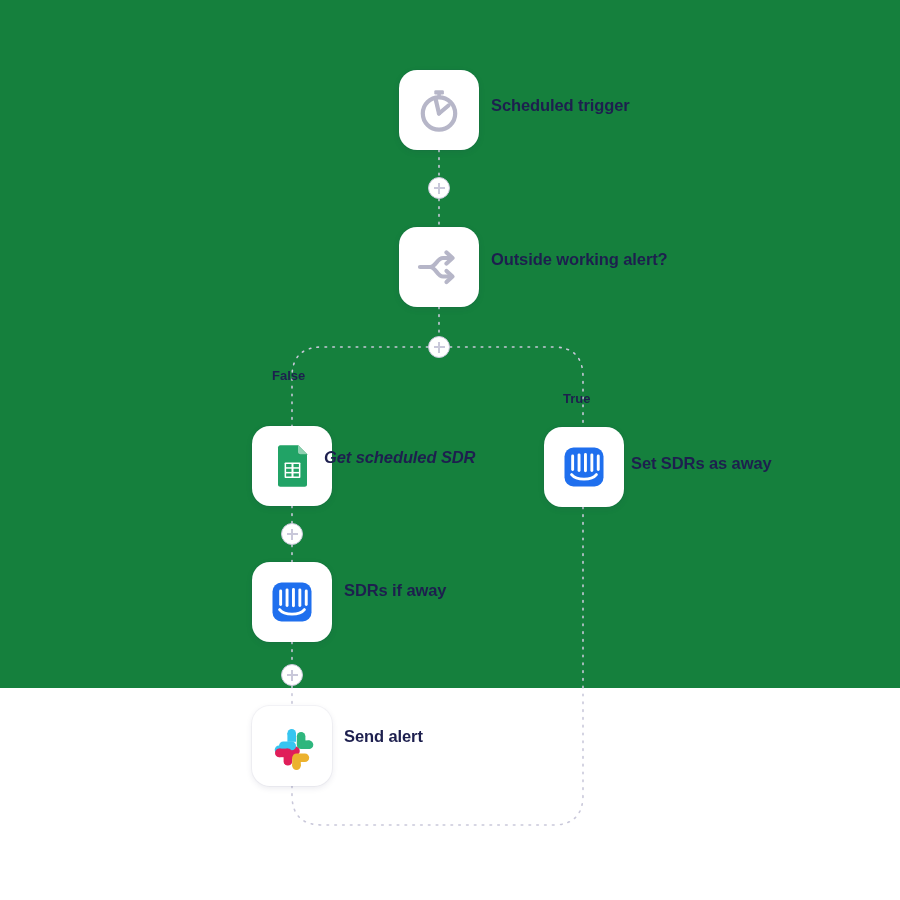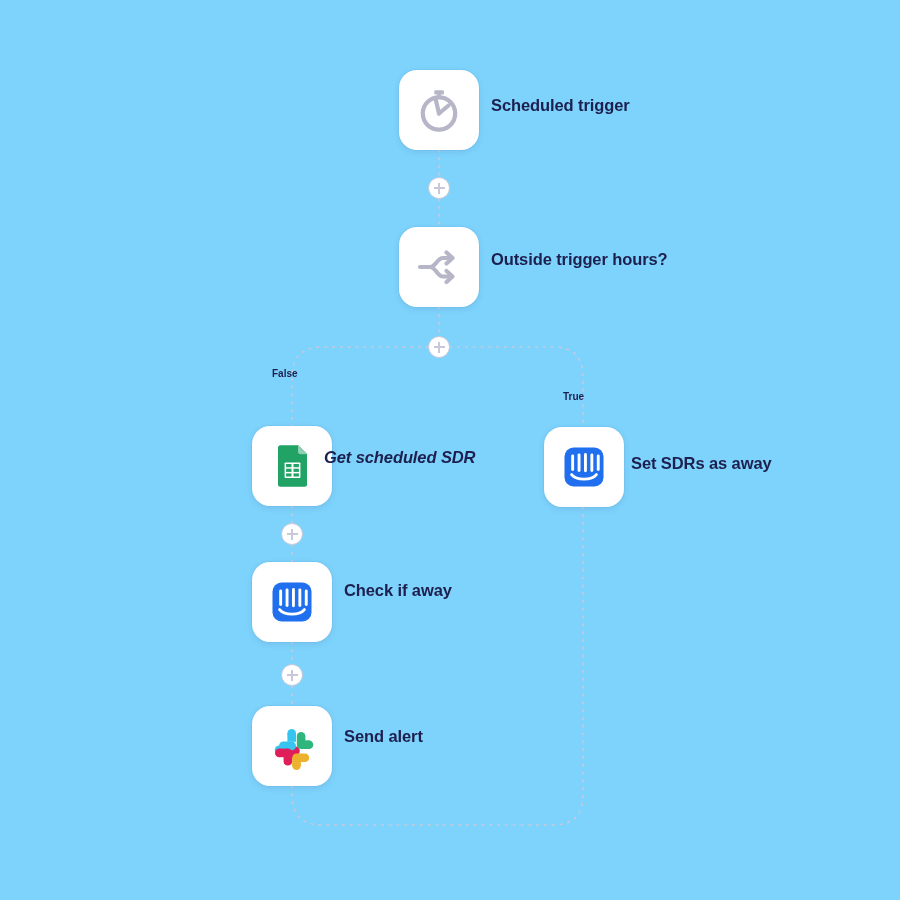--- a/index.html
+++ b/index.html
@@ -10,22 +10,22 @@
   body {
     width: 900px;
     height: 900px;
     font-family: "Liberation Sans", "DejaVu Sans", sans-serif;
     overflow: hidden;
     position: relative;
   }
   #canvas {
     position: relative;
     width: 900px;
-    height: 900px;
-    background: #7dd3fc;
+    height: 688px;
+    background: #15803d;
   }
   
   #edges {
     position: absolute;
     left: 0;
     top: 0;
     width: 900px;
     height: 900px;
     pointer-events: none;
   }
@@ -53,21 +53,21 @@
     font-size: 16.5px;
     font-weight: bold;
     color: #1d1f4e;
     letter-spacing: -0.1px;
     white-space: nowrap;
     line-height: 1;
   }
   
   .branch-label {
     position: absolute;
-    font-size: 10px;
+    font-size: 13px;
     font-weight: bold;
     color: #1d1f4e;
     white-space: nowrap;
     line-height: 1;
   }
   
   .plus {
     position: absolute;
     width: 22px;
     height: 22px;
@@ -144,21 +144,21 @@
   <div class="node" style="left:399px; top:227px;">
     <svg class="glyph" viewBox="0 0 52 52">
       <g fill="none" stroke="#b6b6c8" stroke-width="4.2" stroke-linecap="round" stroke-linejoin="round">
         <path d="M7,26 L17,26 C23,26 24,17 30,17 L38.5,17"></path>
         <path d="M17,26 C23,26 24,35.5 30,35.5 L38.5,35.5"></path>
         <path d="M33.5,11.5 L39.5,17 L33.5,22.5"></path>
         <path d="M33.5,30 L39.5,35.5 L33.5,41"></path>
       </g>
     </svg>
   </div>
-  <div class="node-label" style="left:491px; top:251px;">Outside trigger hours?</div>
+  <div class="node-label" style="left:491px; top:251px;">Outside working alert?</div>
 
   <div class="plus" style="left:428px; top:336px;"></div>
 
   <div class="branch-label" style="left:272px; top:369px;">False</div>
   <div class="branch-label" style="left:563px; top:368px;margin-top:24px;">True</div>
 
   <div class="node" style="left:252px; top:426px;">
     <svg class="glyph" viewBox="0 0 52 52">
 
       <path d="M12,7.5 C12,6.2 13,5.2 14.3,5.2 L32,5.2 L41,14.2 L41,44.5
@@ -189,21 +189,21 @@
       <g fill="#ffffff">
         <rect x="13.2" y="13.6" width="2.9" height="16.4" rx="1.45"></rect>
         <rect x="19.6" y="12.4" width="2.9" height="18.6" rx="1.45"></rect>
         <rect x="26" y="12.0" width="2.9" height="19.2" rx="1.45"></rect>
         <rect x="32.4" y="12.4" width="2.9" height="18.6" rx="1.45"></rect>
         <rect x="38.8" y="13.6" width="2.9" height="16.4" rx="1.45"></rect>
       </g>
       <path d="M13.6,33.6 C18.4,39.6 33.6,39.6 38.4,33.6" fill="none" stroke="#ffffff" stroke-width="2.9" stroke-linecap="round"></path>
     </svg>
   </div>
-  <div class="node-label" style="left:344px; top:582px;">Check if away</div>
+  <div class="node-label" style="left:344px; top:582px;">SDRs if away</div>
 
   <div class="plus" style="left:281px; top:664px;"></div>
 
   <div class="node" style="left:252px; top:706px;">
     <svg class="glyph" viewBox="0 0 52 52">
 
       <path d="M17.4,29.8 a4.35,4.35 0 1,1 -4.35,-4.35 h4.35 z" fill="#36c5f0"></path>
       <path d="M19.6,25.45 a4.35,4.35 0 1,1 8.7,0 v10.9
                a4.35,4.35 0 1,1 -8.7,0 z" fill="#e01e5a" transform="rotate(-90 24 30.9)"></path>
 

